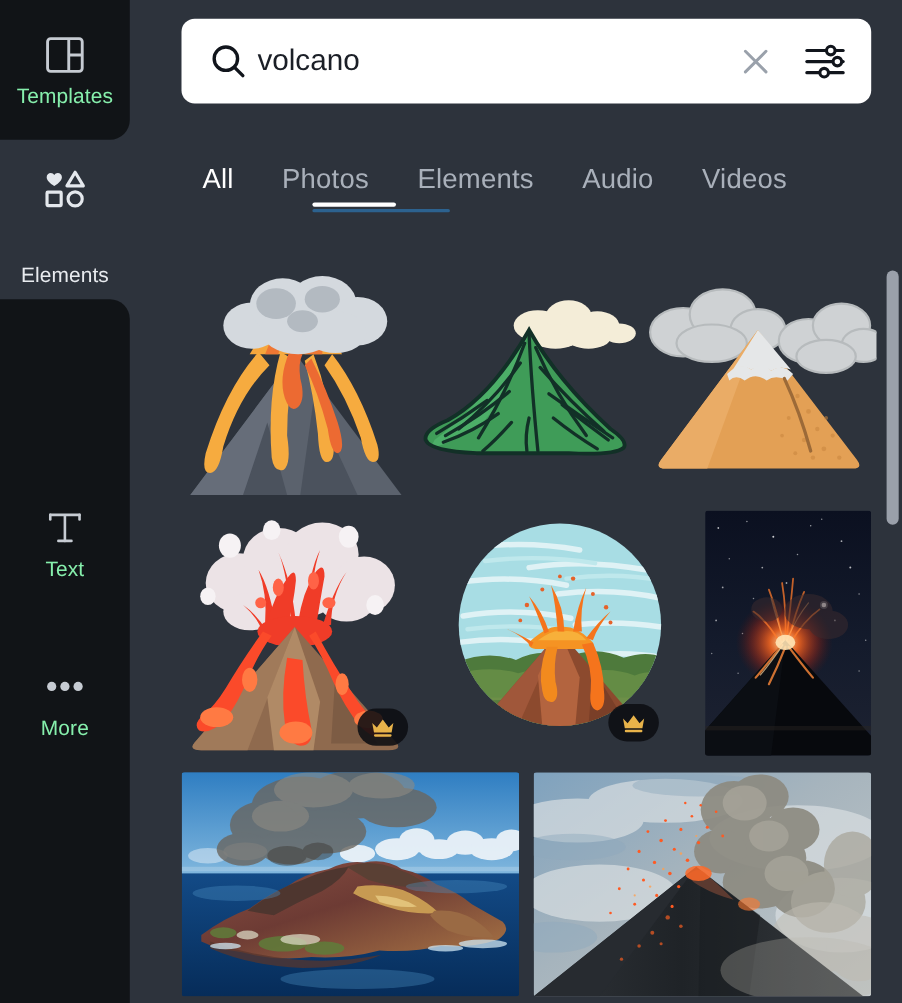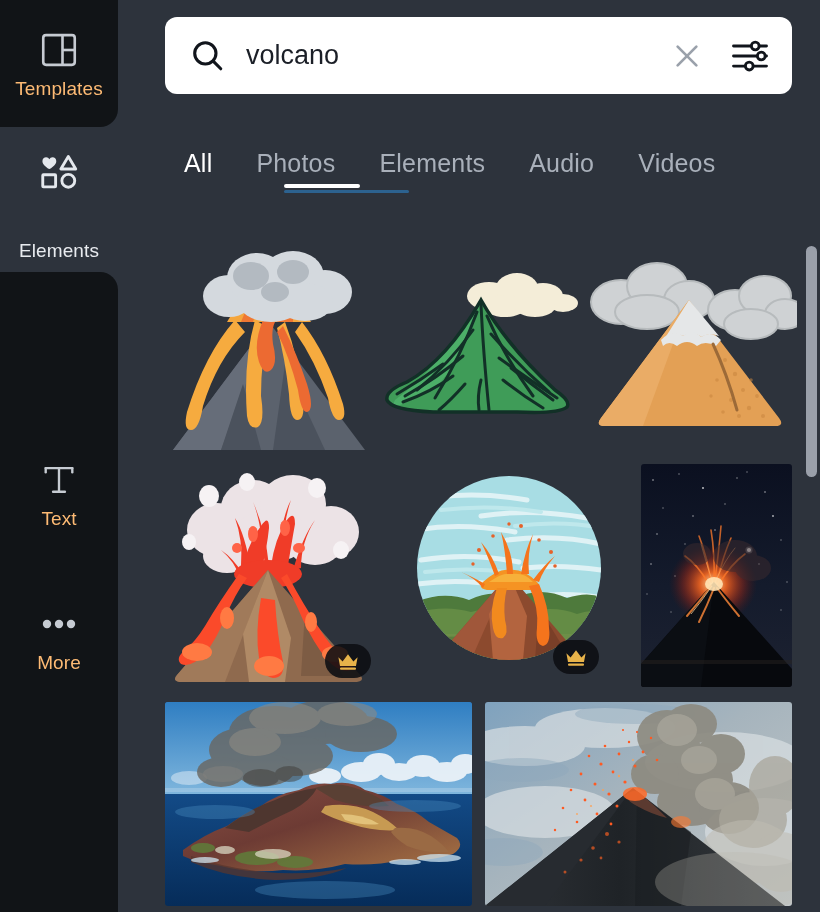--- a/index.html
+++ b/index.html
@@ -19,40 +19,40 @@
   }
   .rail-seg.seg-top    { top: 0;   height: 127px; border-bottom-right-radius: 18px; }
   .rail-seg.seg-bottom { top: 272px; height: 640px; border-top-right-radius: 18px; }
 
   .rail-item {
     position: absolute; left: 0; width: 118px;
     display: flex; flex-direction: column; align-items: center; justify-content: center;
     gap: 6px; color: #c6cbd2; cursor: pointer;
   }
   .rail-item .rl {
-    font-size: 19px; color: #fdba74; letter-spacing: .1px; white-space: nowrap;
+    font-size: 19px; color: #86efac; letter-spacing: .1px; white-space: nowrap;
   }
   .rail-item.active .rl { color: #e8ebef; }
   .rail-icon { width: 44px; height: 44px; display: flex; align-items: center; justify-content: center; }
   .rail-icon svg { display: block; }
 
   
   #panel { position: absolute; left: 118px; top: 0; right: 0; bottom: 0; }
 
   
   #searchwrap { position: absolute; left: 47px; top: 17px; width: 627px; height: 77px; }
   #searchbar {
     width: 100%; height: 100%;
     background: #ffffff; border-radius: 12px;
     display: flex; align-items: center; padding: 0 22px 0 24px;
   }
   #search-input {
     flex: 1 1 auto; border: none; outline: none; background: transparent;
     font-family: "Liberation Sans", sans-serif;
-    font-size: 27px; color: #1b1f27; margin-left: 20px; padding: 0;
+    font-size: 27px; color: #1b1f27; margin-left: 8px; padding: 0;
   }
   #search-input::placeholder { color: #9aa1ab; }
   .sb-ico { flex: 0 0 auto; display: flex; align-items: center; justify-content: center; cursor: pointer; }
 
   
   #tabs {
     position: absolute; left: 47px; top: 126px; height: 52px;
     display: flex; align-items: flex-end; gap: 0;
   }
   .tab {

